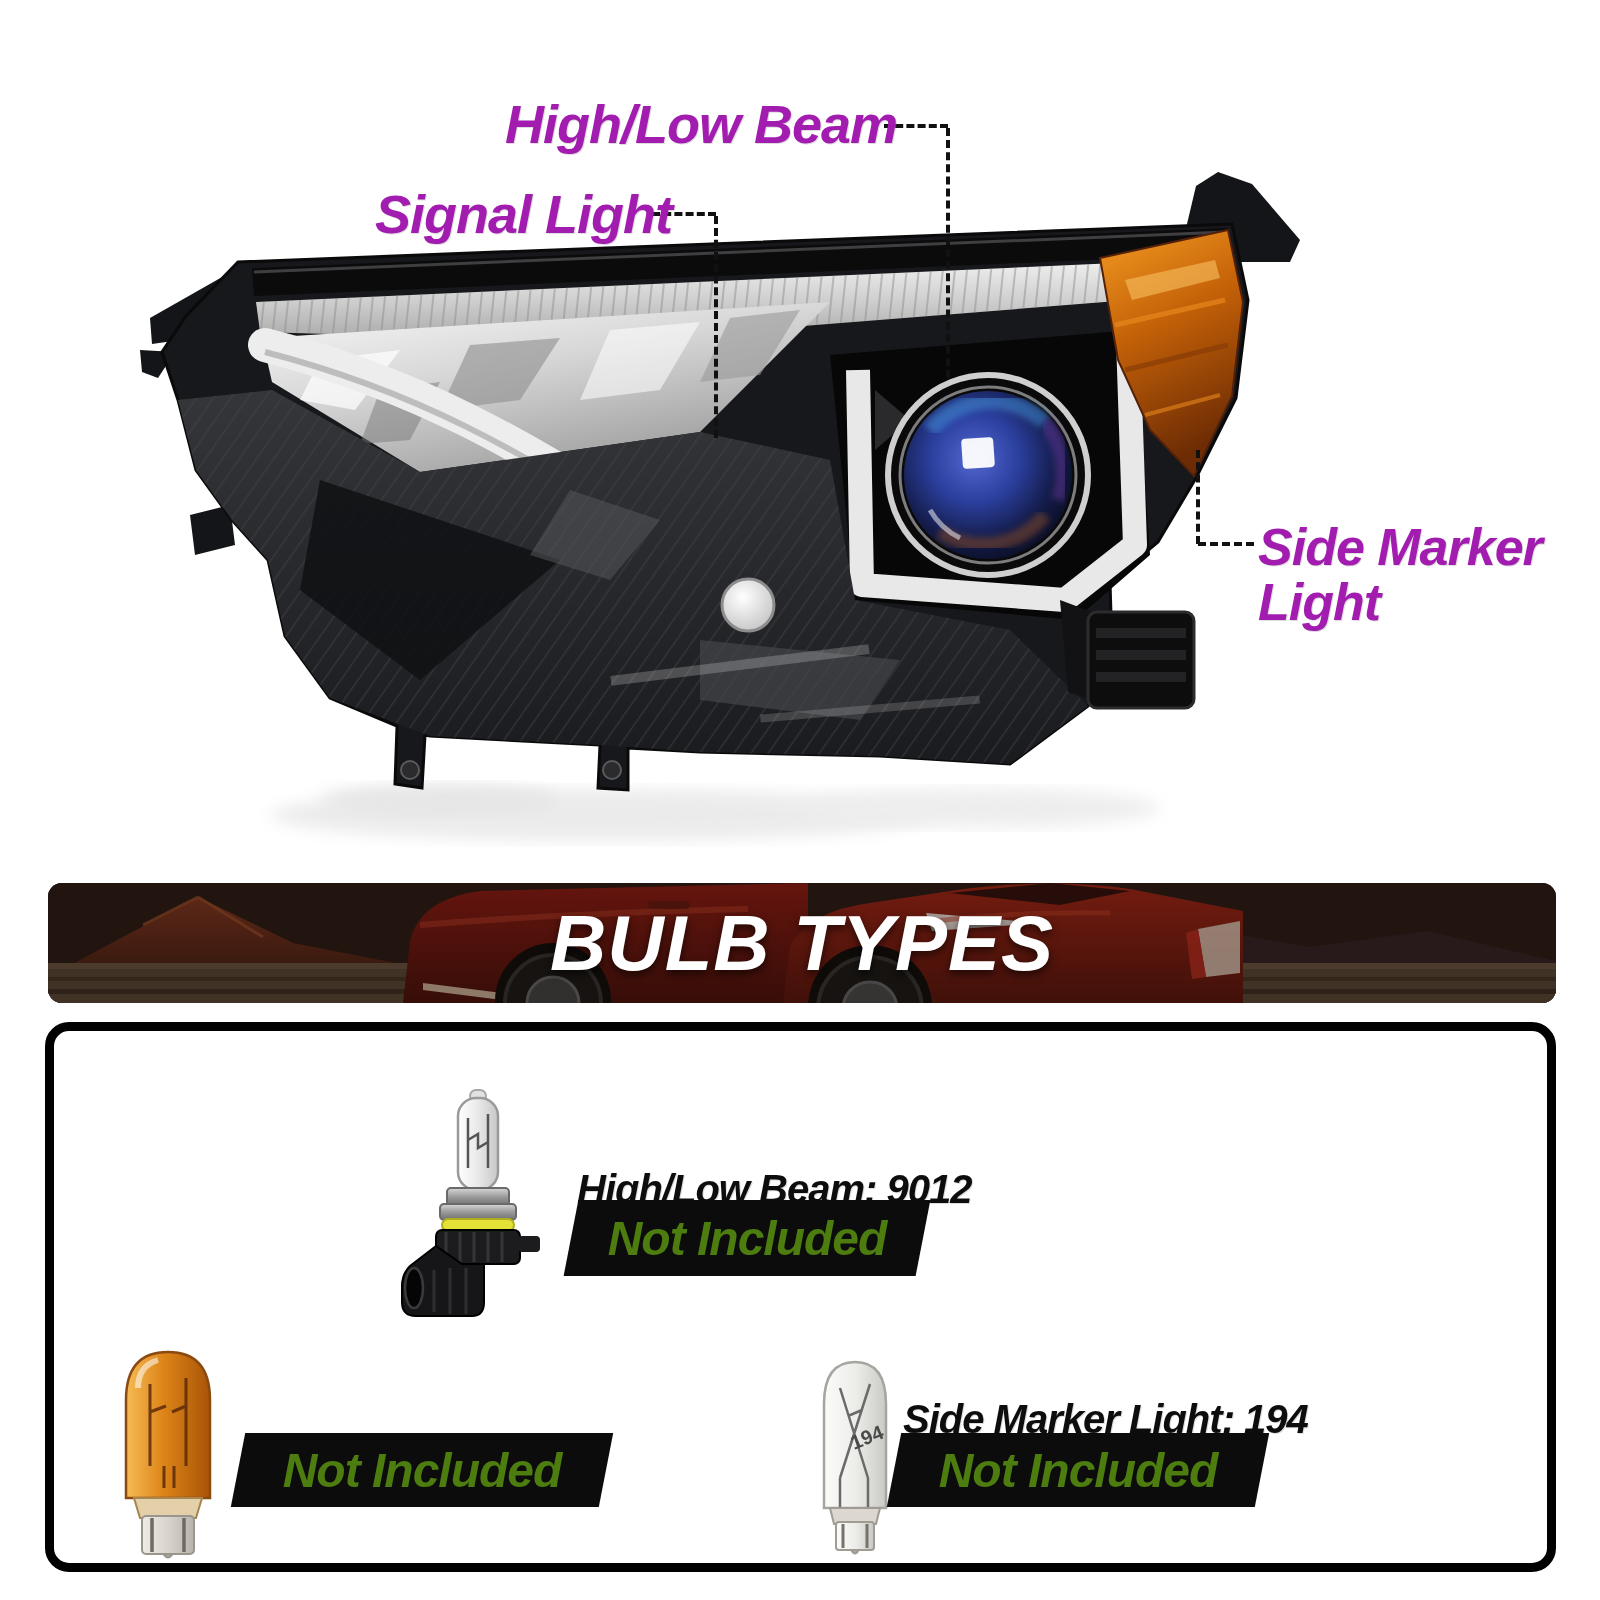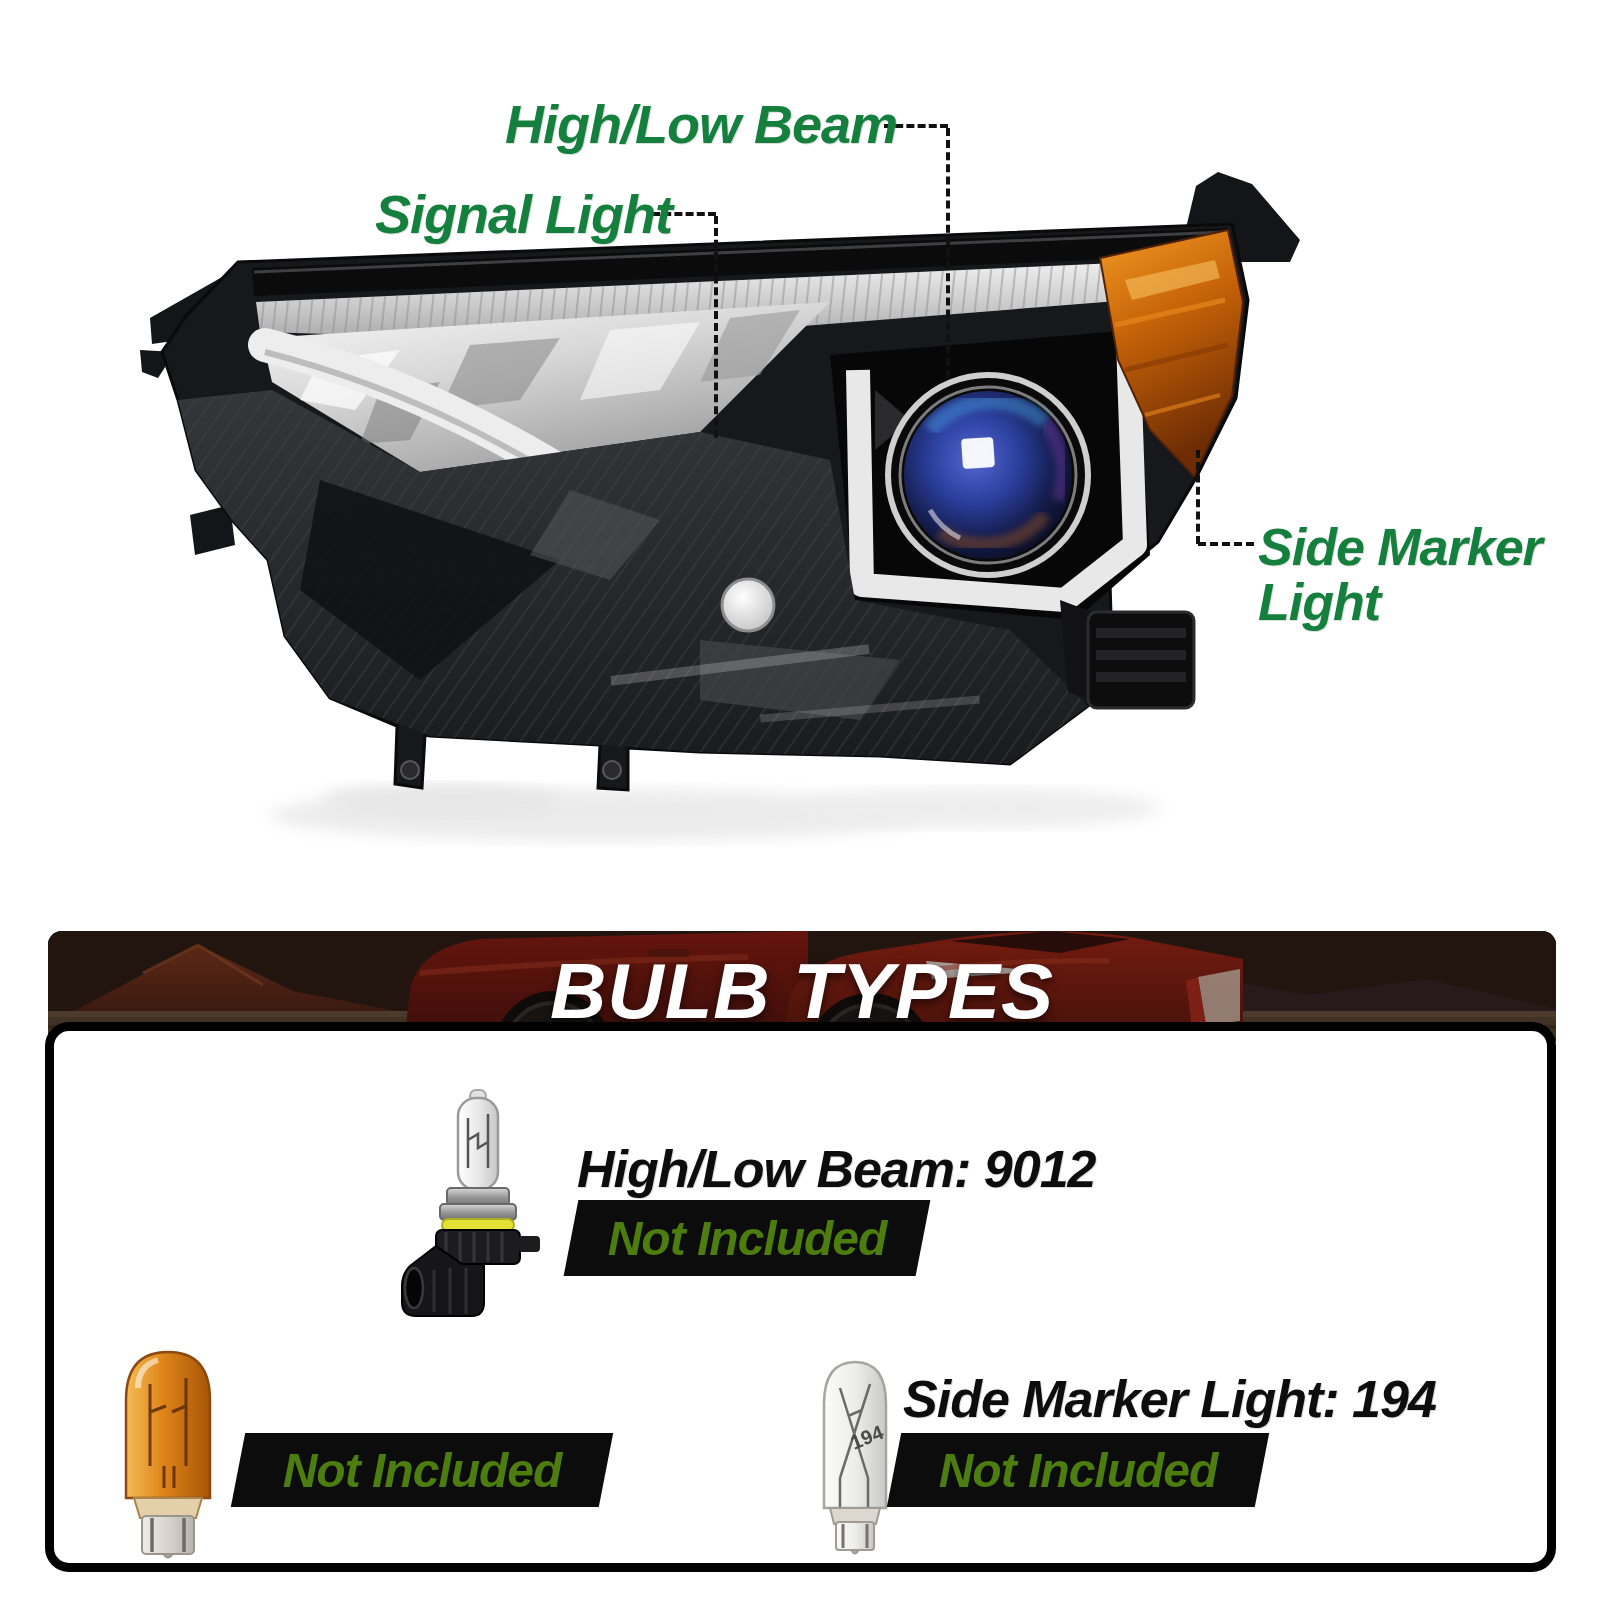--- a/index.html
+++ b/index.html
@@ -2,52 +2,53 @@
 <html><head>
 <meta charset="utf-8">
 <style>
   html,body{margin:0;padding:0;background:#ffffff;}
   .stage{
     position:relative;width:1600px;height:1600px;background:#fff;
     font-family:"Liberation Sans", sans-serif;overflow:hidden;
   }
   
   .callout-label{
-    position:absolute;color:#15803d;font-weight:bold;font-style:italic;
+    position:absolute;color:#a21caf;font-weight:bold;font-style:italic;
     font-size:54px;letter-spacing:-1px;line-height:1.05;white-space:nowrap;
     text-shadow:1px 1px 0 rgba(120,120,120,.25);z-index:5;
   }
   .callout-label.sm{white-space:normal;width:330px;font-size:52px;}
   .dash{position:absolute;z-index:4;}
   .dash.h{border-top:4px dashed #111;}
   .dash.v{border-left:4px dashed #111;}
   
   .headlight{position:absolute;left:140px;top:160px;width:1250px;height:710px;z-index:1;}
   
   .banner{
     position:absolute;left:48px;top:883px;width:1508px;height:120px;
-    border-radius:14px;overflow:hidden;z-index:2;background:#241612;margin-top:48px;
+    border-radius:14px;overflow:hidden;z-index:2;background:#241612;
   }
   .banner svg{position:absolute;left:0;top:0;width:100%;height:100%;}
   .banner-title{
     position:absolute;left:0;top:0;width:100%;height:100%;
     display:flex;align-items:center;justify-content:center;
     color:#ffffff;font-size:78px;font-weight:bold;font-style:italic;
     letter-spacing:1px;text-shadow:0 4px 8px rgba(0,0,0,.6);
   }
   
   .bulb-box{
     position:absolute;left:45px;top:1022px;width:1493px;height:532px;
     background:#fff;border:9px solid #000;border-radius:24px;z-index:2;
   }
   .bulb-img{position:absolute;}
   .item-label{
     position:absolute;color:#0d0d0d;font-weight:bold;font-style:italic;
-    font-size:52px;letter-spacing:-1px;white-space:nowrap;
+    font-size:40px;letter-spacing:-1px;white-space:nowrap;
     text-shadow:1px 1px 0 rgba(120,120,120,.25);
+    margin-top:28px;
   }
   .badge{position:absolute;height:76px;display:flex;align-items:center;justify-content:center;}
   .badge::before{
     content:"";position:absolute;left:0;top:0;right:0;bottom:0;
     background:#0c0c0c;transform:skewX(-11deg);
   }
   .badge span{
     position:relative;color:#4d7c0f;font-weight:bold;font-style:italic;
     font-size:48px;letter-spacing:-1px;white-space:nowrap;
   }

